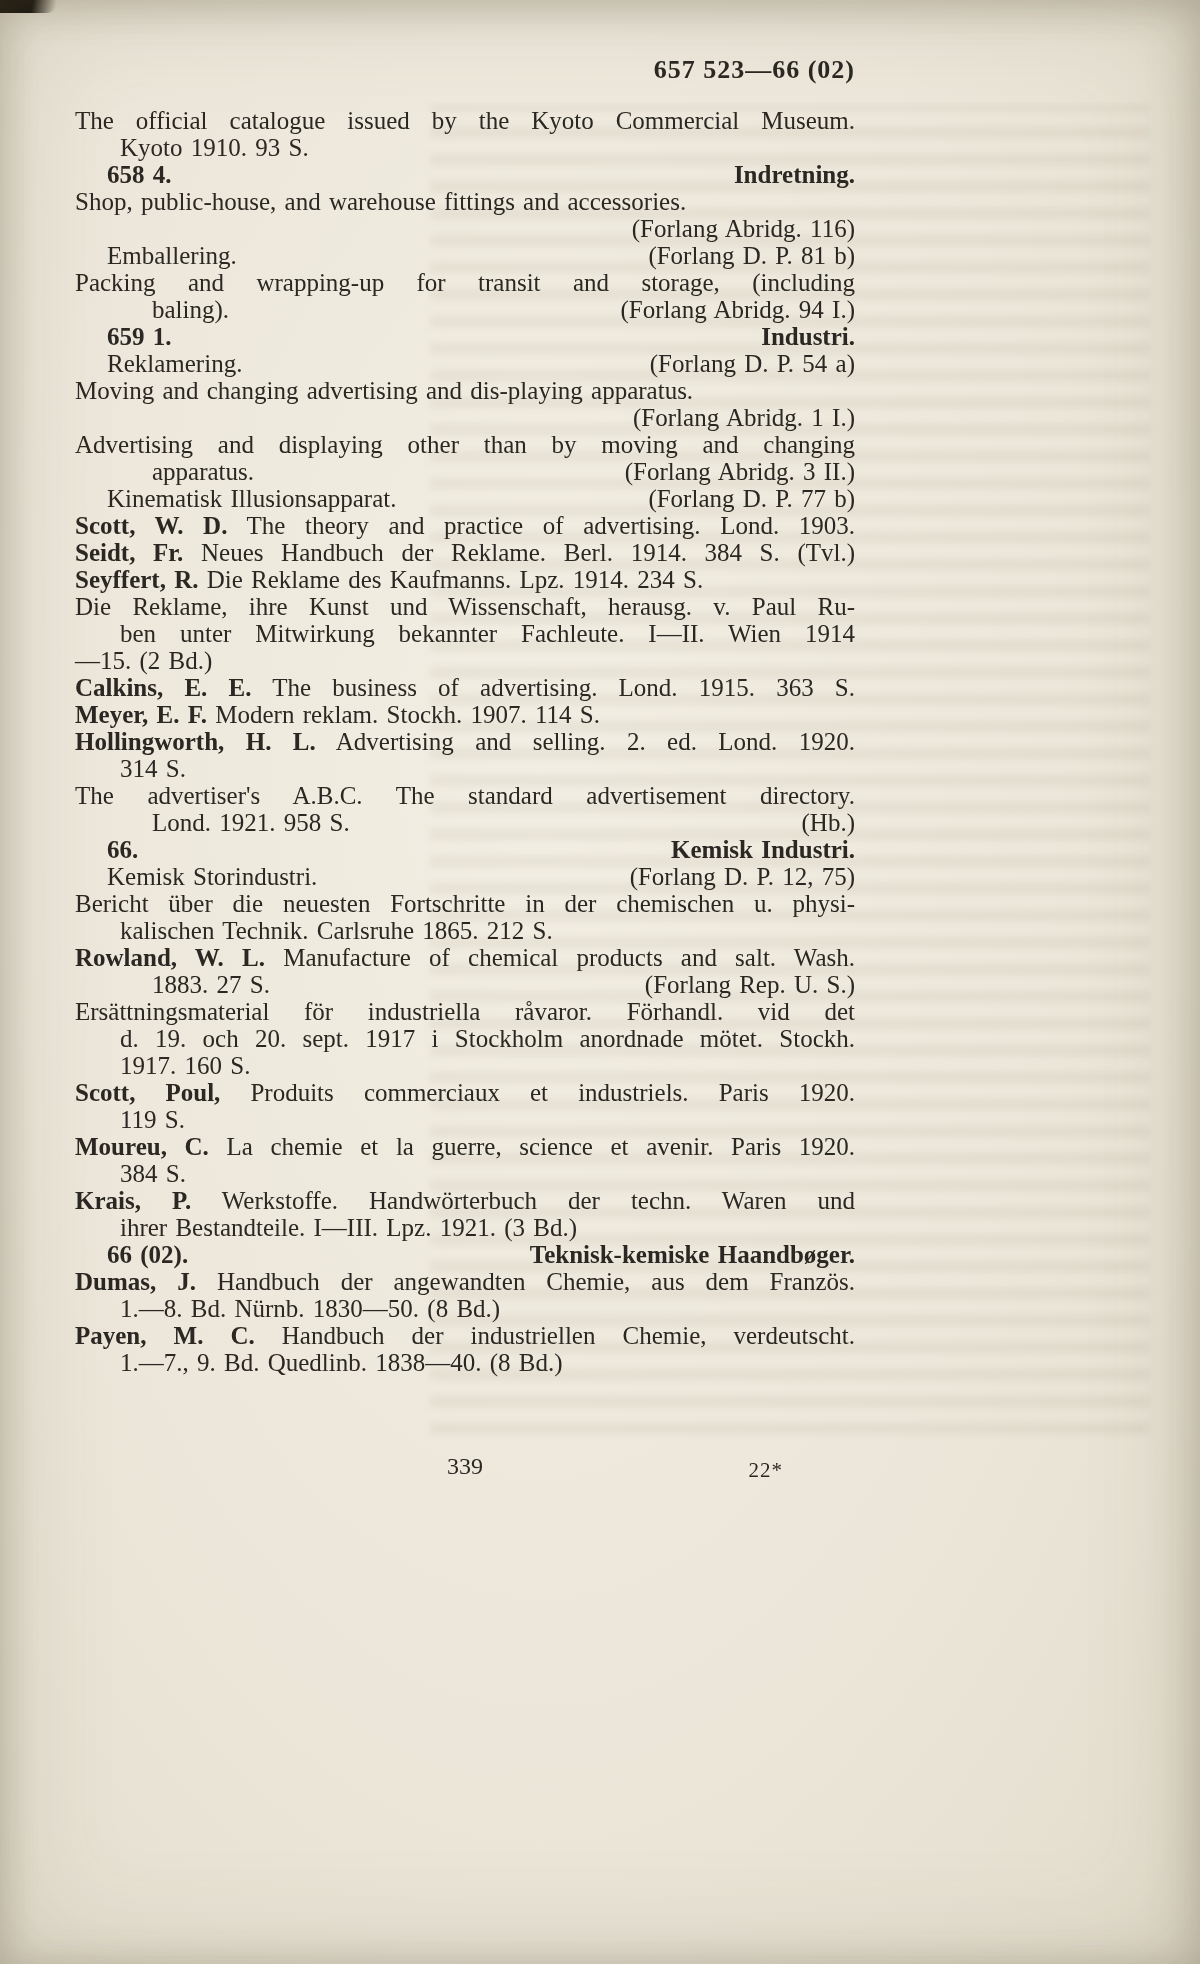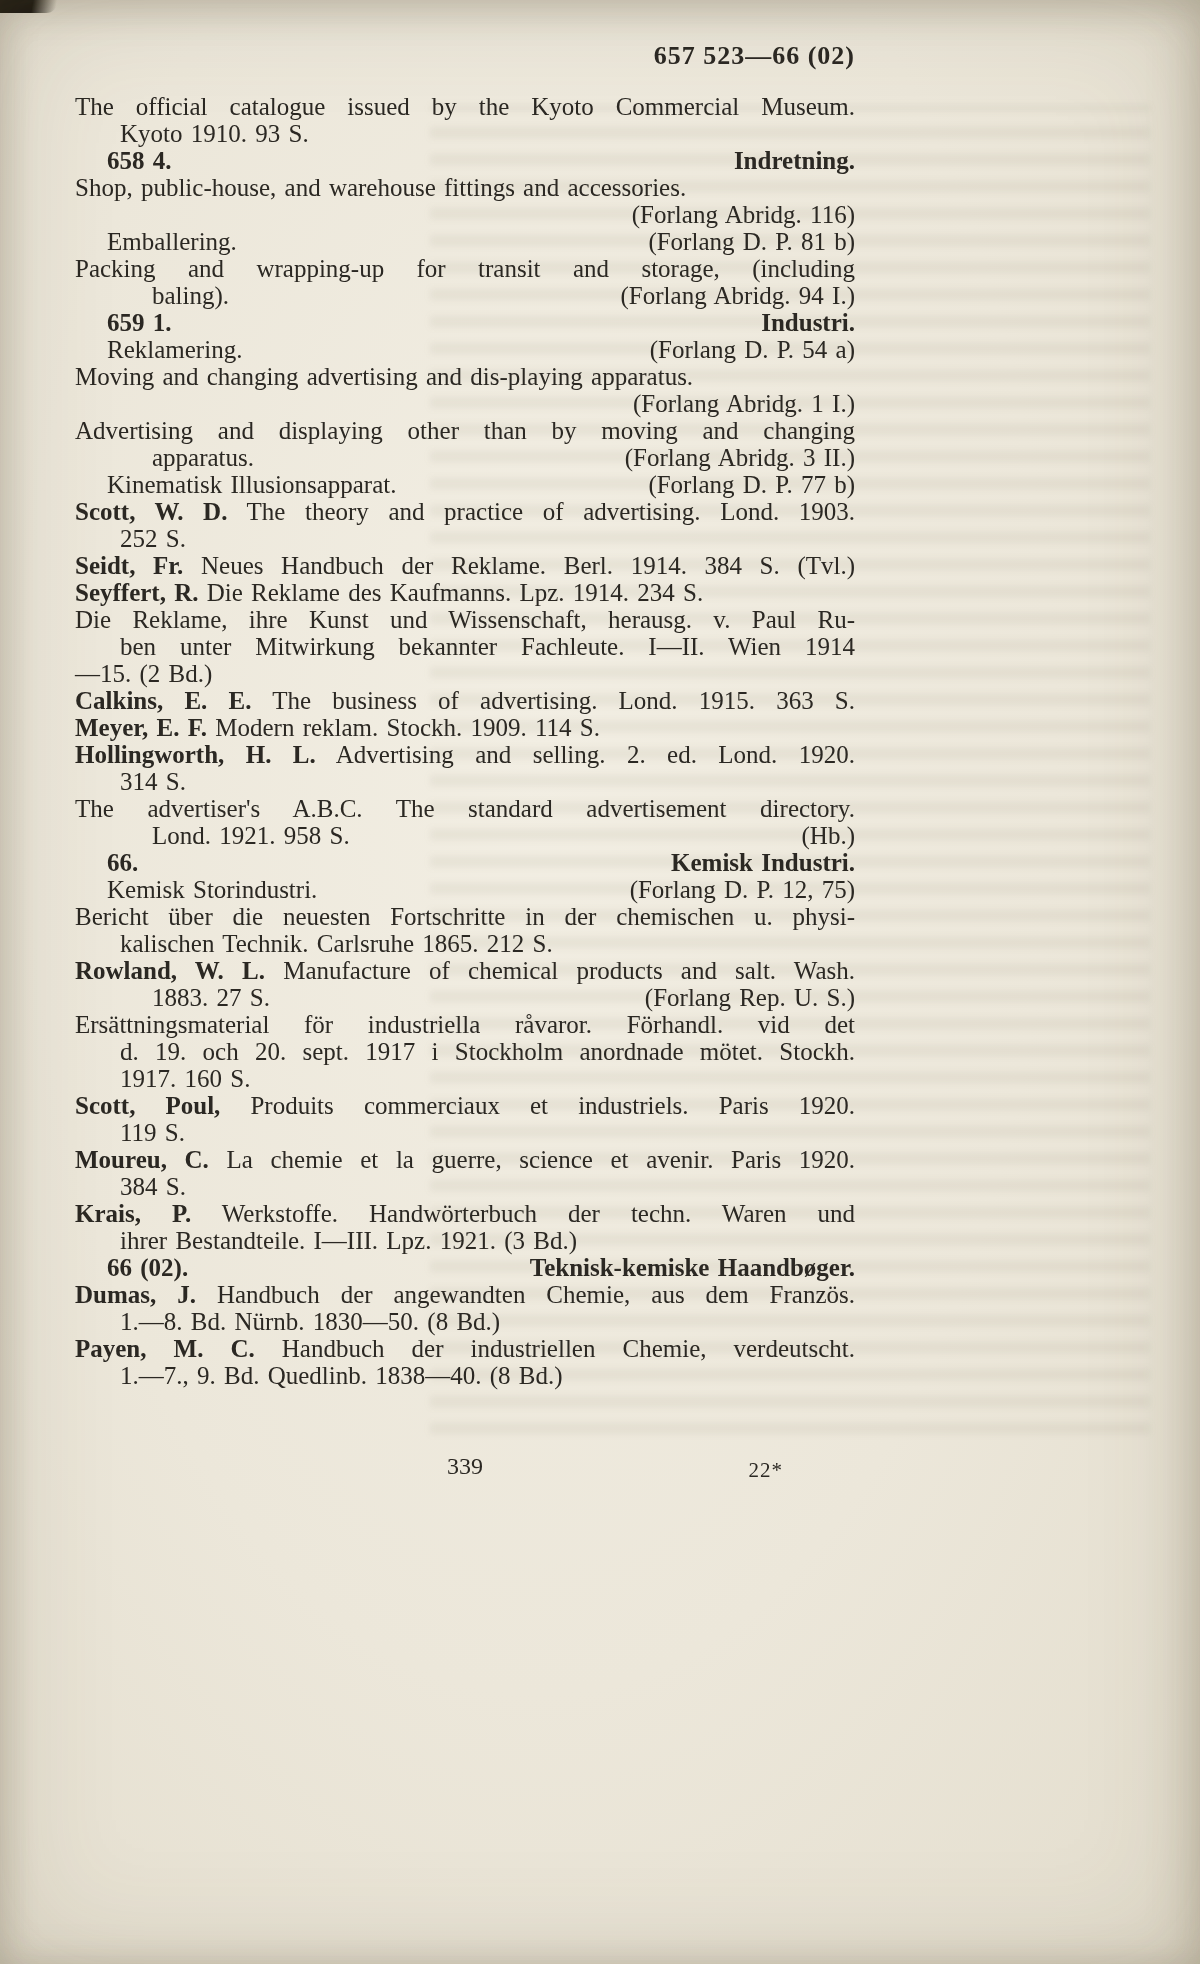--- a/index.html
+++ b/index.html
@@ -39,21 +39,21 @@
       0deg,
       rgba(0,0,0,0) 0px, rgba(0,0,0,0) 9px,
       rgba(110,100,78,0.07) 13px, rgba(110,100,78,0.07) 20px,
       rgba(0,0,0,0) 24px, rgba(0,0,0,0) 27px
     );
     filter: blur(3px);
     pointer-events: none;
   }
   .text-block {
     position: absolute;
-    left: 75px; top: 41px;
+    left: 75px; top: 55px;
     width: 780px;
   }
   .scan-header {
     text-align: right;
     font-weight: bold;
     font-size: 26px;
     line-height: 30px;
     letter-spacing: 1px;
     margin-bottom: 22px;
   }
@@ -141,28 +141,27 @@
         <div class="line justify"><span><span>Advertising and displaying other than by moving and changing</span></span></div>
         <div class="line indent flexy">
           <span><span>apparatus.</span></span>
           <span class="rightpart">(Forlang Abridg. 3 II.)</span>
         </div>
         <div class="line flexy">
           <span><span>Kinematisk Illusionsapparat.</span></span>
           <span class="rightpart">(Forlang D. P. 77 b)</span>
         </div>
         <div class="line justify"><span><span class="bold">Scott, W. D.</span><span> The theory and practice of advertising. Lond. 1903.</span></span></div>
-        <div class="line indent"><span><span>252 S.</span></span></div>
         <div class="line justify"><span><span class="bold">Seidt, Fr.</span><span> Neues Handbuch der Reklame. Berl. 1914. 384 S. (Tvl.)</span></span></div>
         <div class="line"><span><span class="bold">Seyffert, R.</span><span> Die Reklame des Kaufmanns. Lpz. 1914. 234 S.</span></span></div>
         <div class="line justify"><span><span>Die Reklame, ihre Kunst und Wissenschaft, herausg. v. Paul Ru-</span></span></div>
         <div class="line indent justify"><span><span>ben unter Mitwirkung bekannter Fachleute. I—II. Wien 1914</span></span></div>
         <div class="line"><span><span>—15. (2 Bd.)</span></span></div>
         <div class="line justify"><span><span class="bold">Calkins, E. E.</span><span> The business of advertising. Lond. 1915. 363 S.</span></span></div>
-        <div class="line"><span><span class="bold">Meyer, E. F.</span><span> Modern reklam. Stockh. 1909. 114 S.</span></span></div>
+        <div class="line"><span><span class="bold">Meyer, E. F.</span><span> Modern reklam. Stockh. 1907. 114 S.</span></span></div>
         <div class="line justify"><span><span class="bold">Hollingworth, H. L.</span><span> Advertising and selling. 2. ed. Lond. 1920.</span></span></div>
         <div class="line indent"><span><span>314 S.</span></span></div>
         <div class="line justify"><span><span>The advertiser's A.B.C. The standard advertisement directory.</span></span></div>
         <div class="line indent flexy">
           <span><span>Lond. 1921. 958 S.</span></span>
           <span class="rightpart">(Hb.)</span>
         </div>
         <div class="line flexy">
           <span><span class="bold">66.</span></span>
           <span class="rightpart bold">Kemisk Industri.</span>

